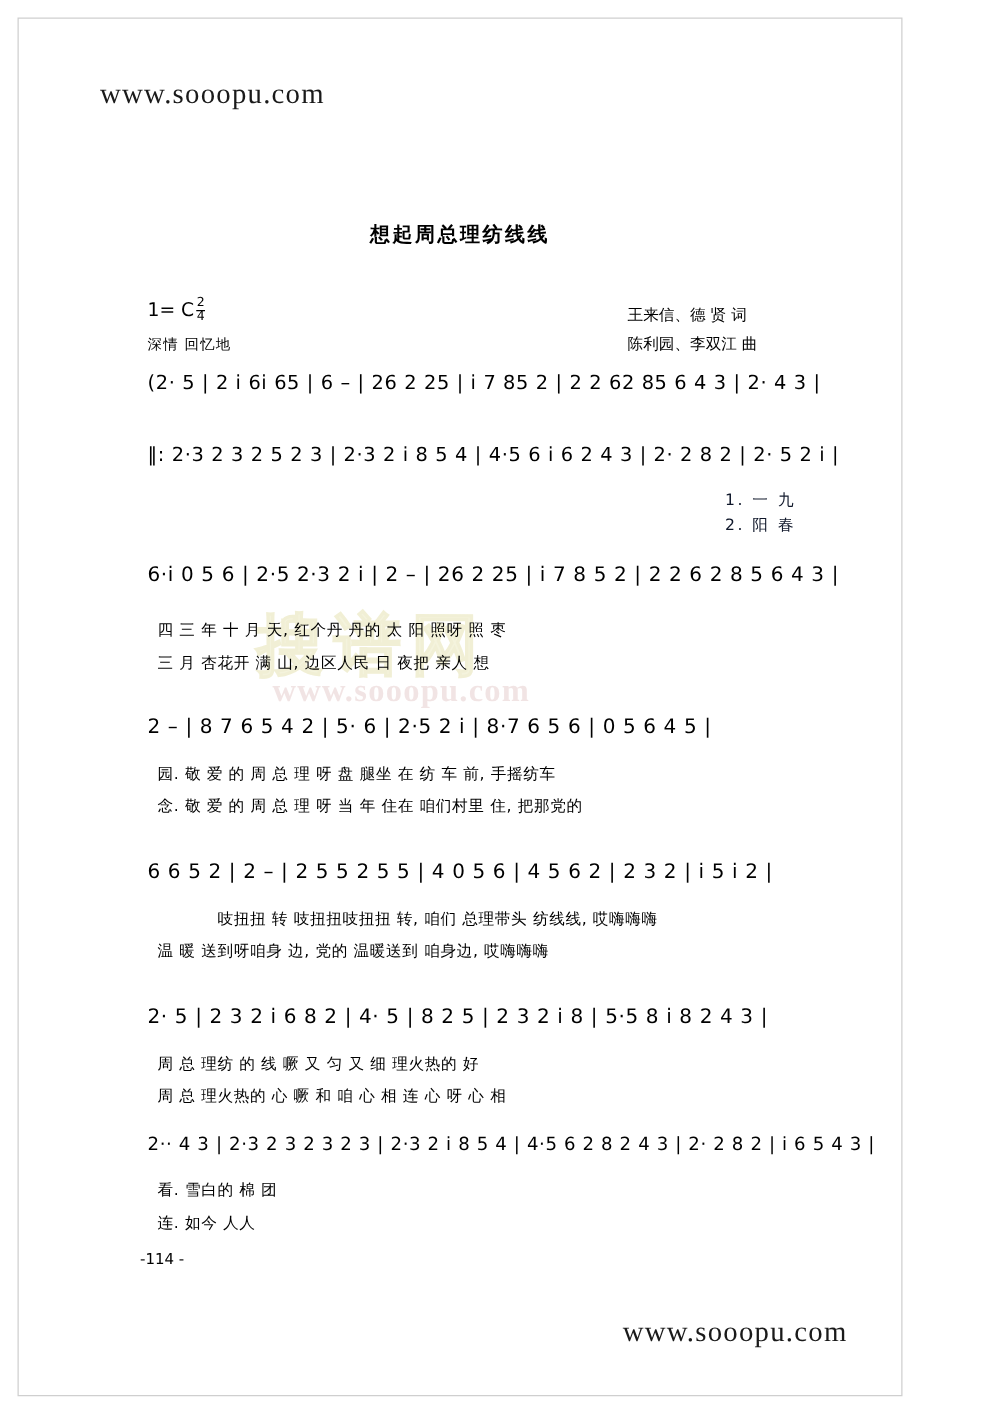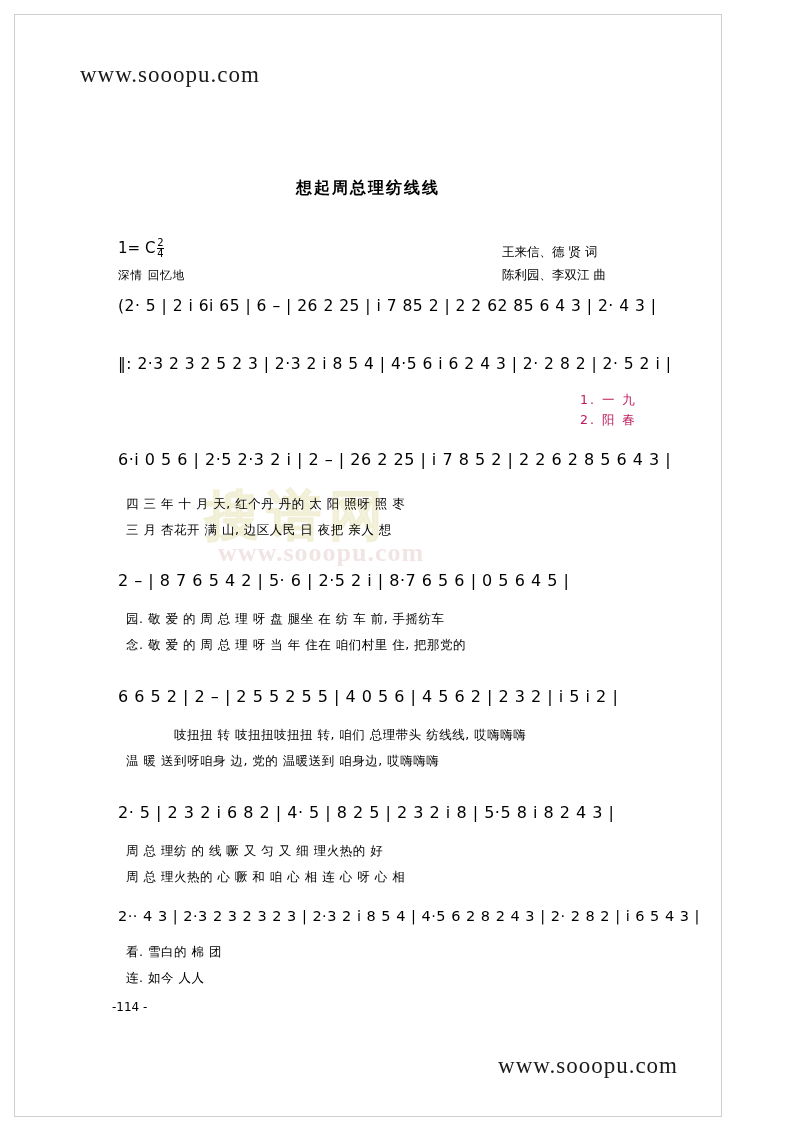--- a/index.html
+++ b/index.html
@@ -123,21 +123,21 @@
     font-family: "DejaVu Sans", sans-serif;
     font-size: 12.5px;
     color: #000;
     white-space: nowrap;
     letter-spacing: 0.5px;
   }
   .verse-label {
     position: absolute;
     font-family: "DejaVu Sans", sans-serif;
     font-size: 12.5px;
-    color: #be185d;
+    color: #0f172a;
     white-space: nowrap;
     letter-spacing: 2px;
   }
   .page-number {
     position: absolute;
     left: 112px;
     top: 1000px;
     font-family: "DejaVu Sans", sans-serif;
     font-size: 12px;
     color: #000;

